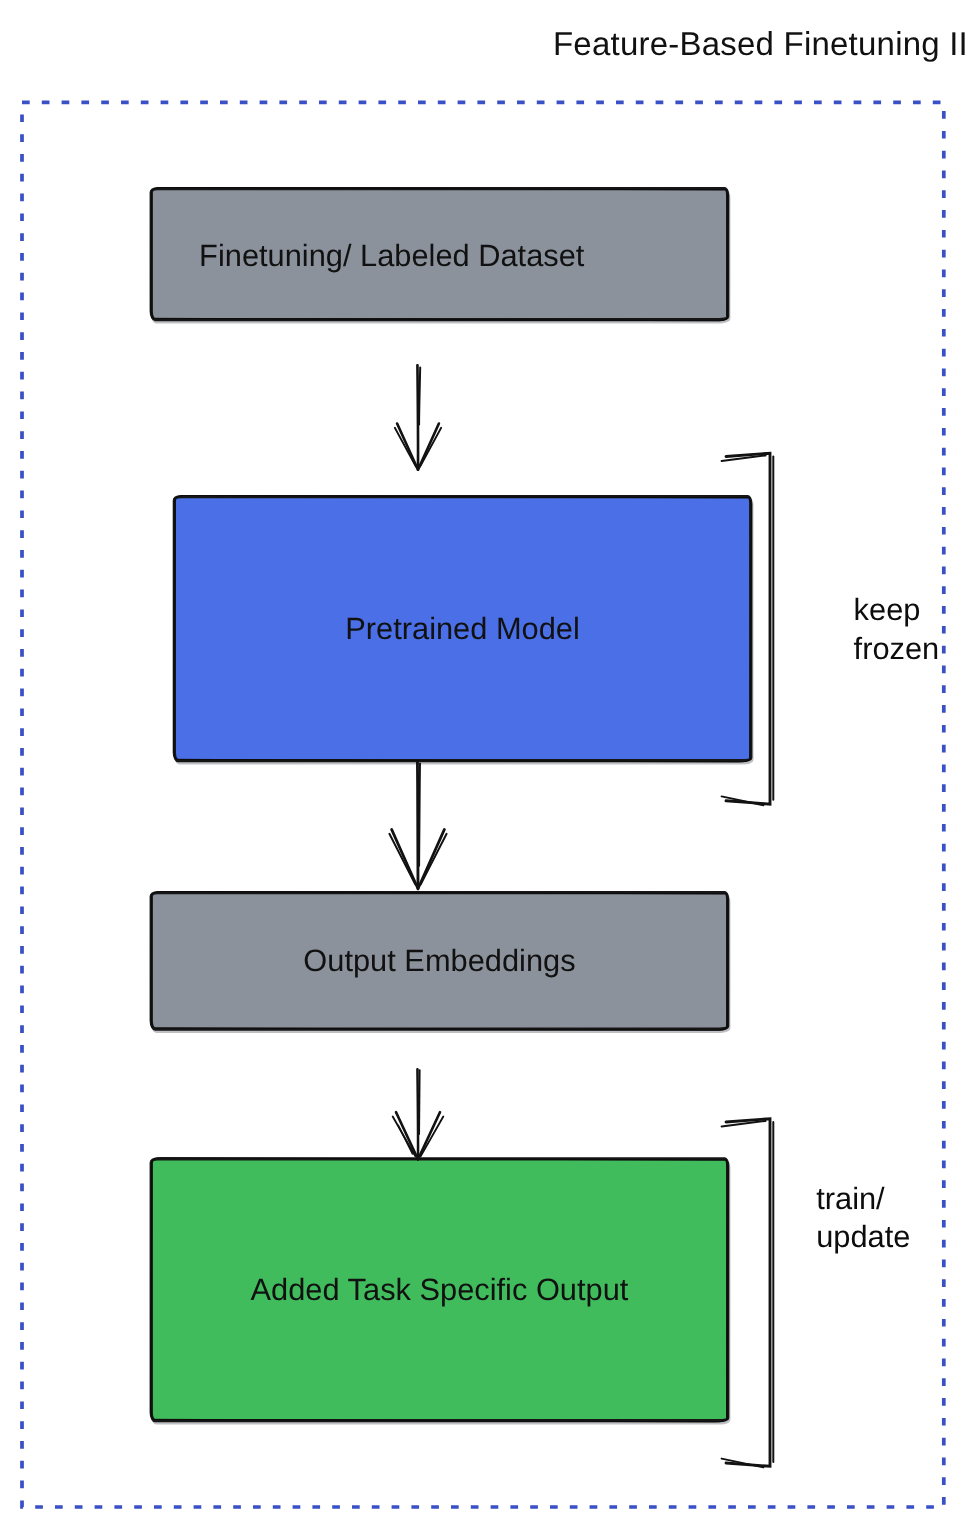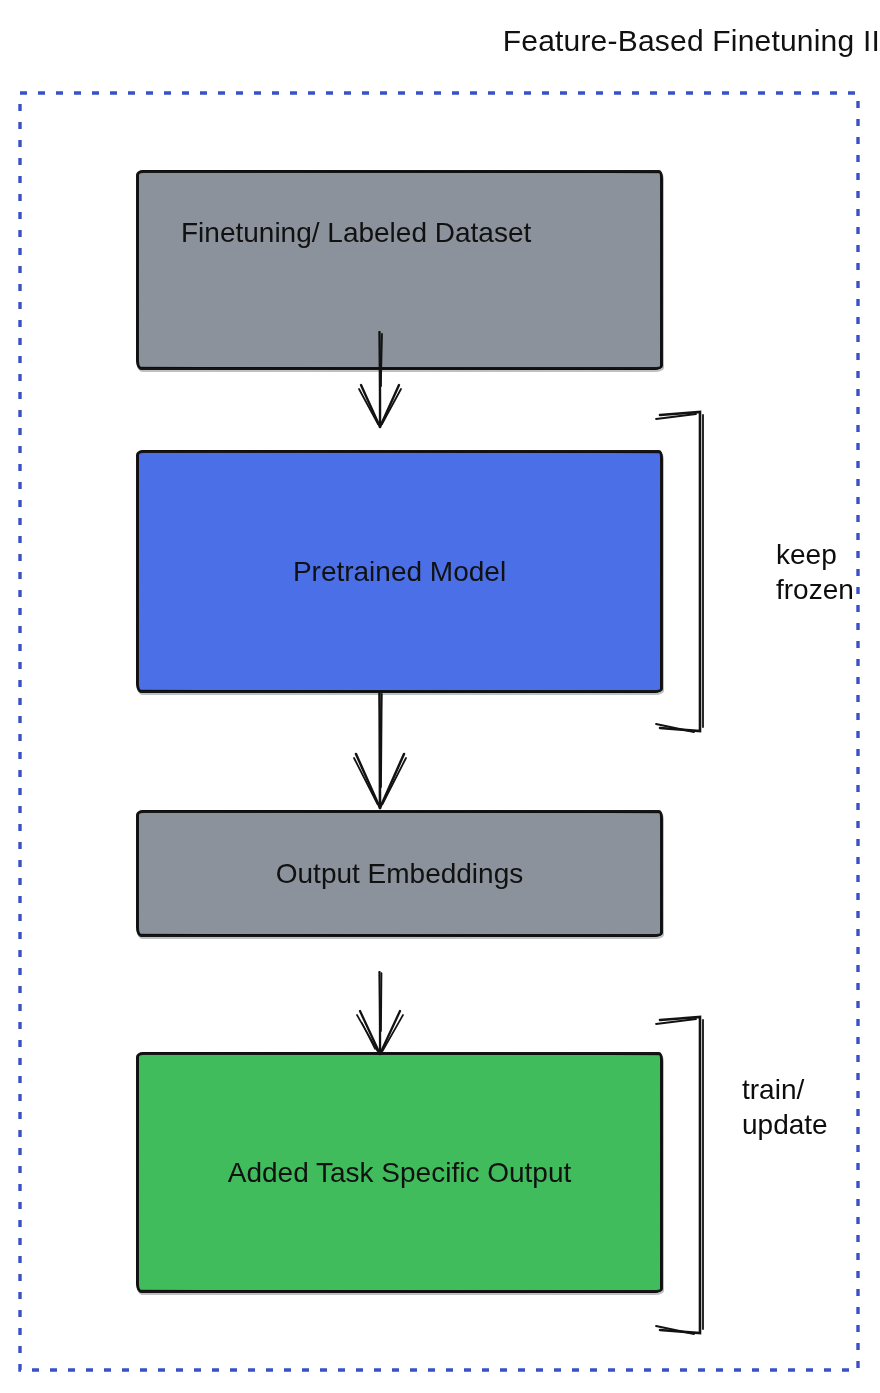--- a/index.html
+++ b/index.html
@@ -38,21 +38,21 @@
     box-shadow: 1px 2px 0 rgba(70,75,85,0.35);
   }
   .box::after { 
     content: "";
     position: absolute; inset: -2px;
     border: 1.6px solid rgba(10,10,10,0.75);
     border-radius: 10px 3px 12px 4px / 4px 12px 3px 10px;
     transform: rotate(0.25deg);
     pointer-events: none;
   }
-  .box-dataset  { top: 170px; height: 200px; align-items: flex-start; justify-content: flex-start; padding: 44px 0 0 42px; }
+  .box-dataset  { top: 170px; height: 122px; align-items: flex-start; justify-content: flex-start; padding: 44px 0 0 42px; }
   .box-pretrained { top: 450px; height: 243px; }
   .box-embeddings { top: 810px; height: 127px; }
   .box-tasklayers { top: 1052px; height: 241px; }
 
   .arrow { position: absolute; left: 350px; width: 60px; pointer-events: none; }
   .arrow-1 { top: 331px; height: 100px; }
   .arrow-2 { top: 692px; height: 120px; }
   .arrow-3 { top: 971px; height: 86px; z-index: 3; }
 
   .bracket { position: absolute; width: 60px; pointer-events: none; }
@@ -82,21 +82,21 @@
   <div class="frame">
     <svg viewBox="0 0 842 1281" preserveAspectRatio="none">
       <rect x="2" y="2" width="838" height="1277" fill="none" stroke="#3A50C6" stroke-width="3.4" stroke-dasharray="7 11"></rect>
     </svg>
   </div>
 
   <div class="box box-dataset" style="background: rgb(139, 146, 156);">
     <span>Finetuning/ Labeled Dataset</span>
   </div>
 
-  <div class="box box-pretrained" style="background: rgb(74, 111, 230);">
+  <div class="box box-pretrained" style="background: rgb(74, 111, 230); margin-left: 21px;">
     <span>Pretrained Model</span>
   </div>
 
   <div class="box box-embeddings" style="background: rgb(139, 146, 156);">
     <span>Output Embeddings</span>
   </div>
 
   <div class="box box-tasklayers" style="background: rgb(64, 188, 92);">
     <span>Added Task Specific Output</span>
   </div>

